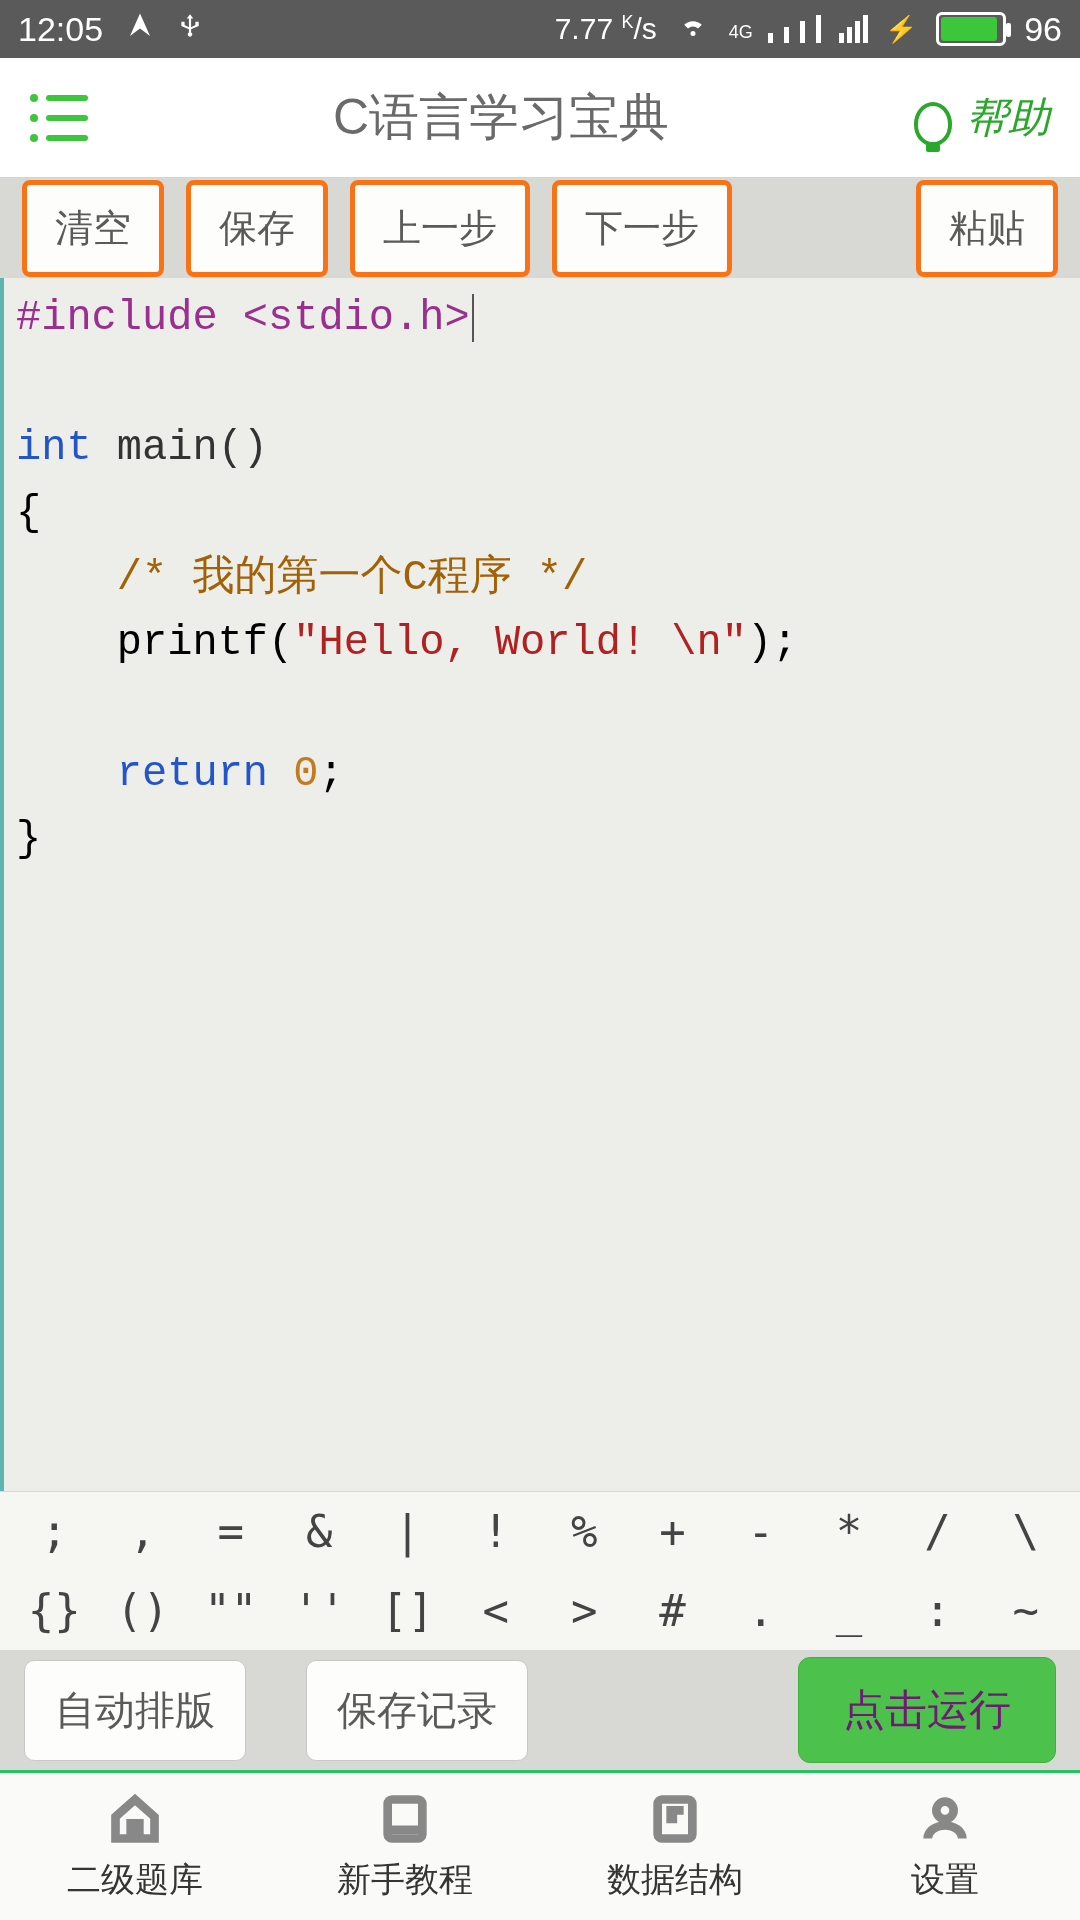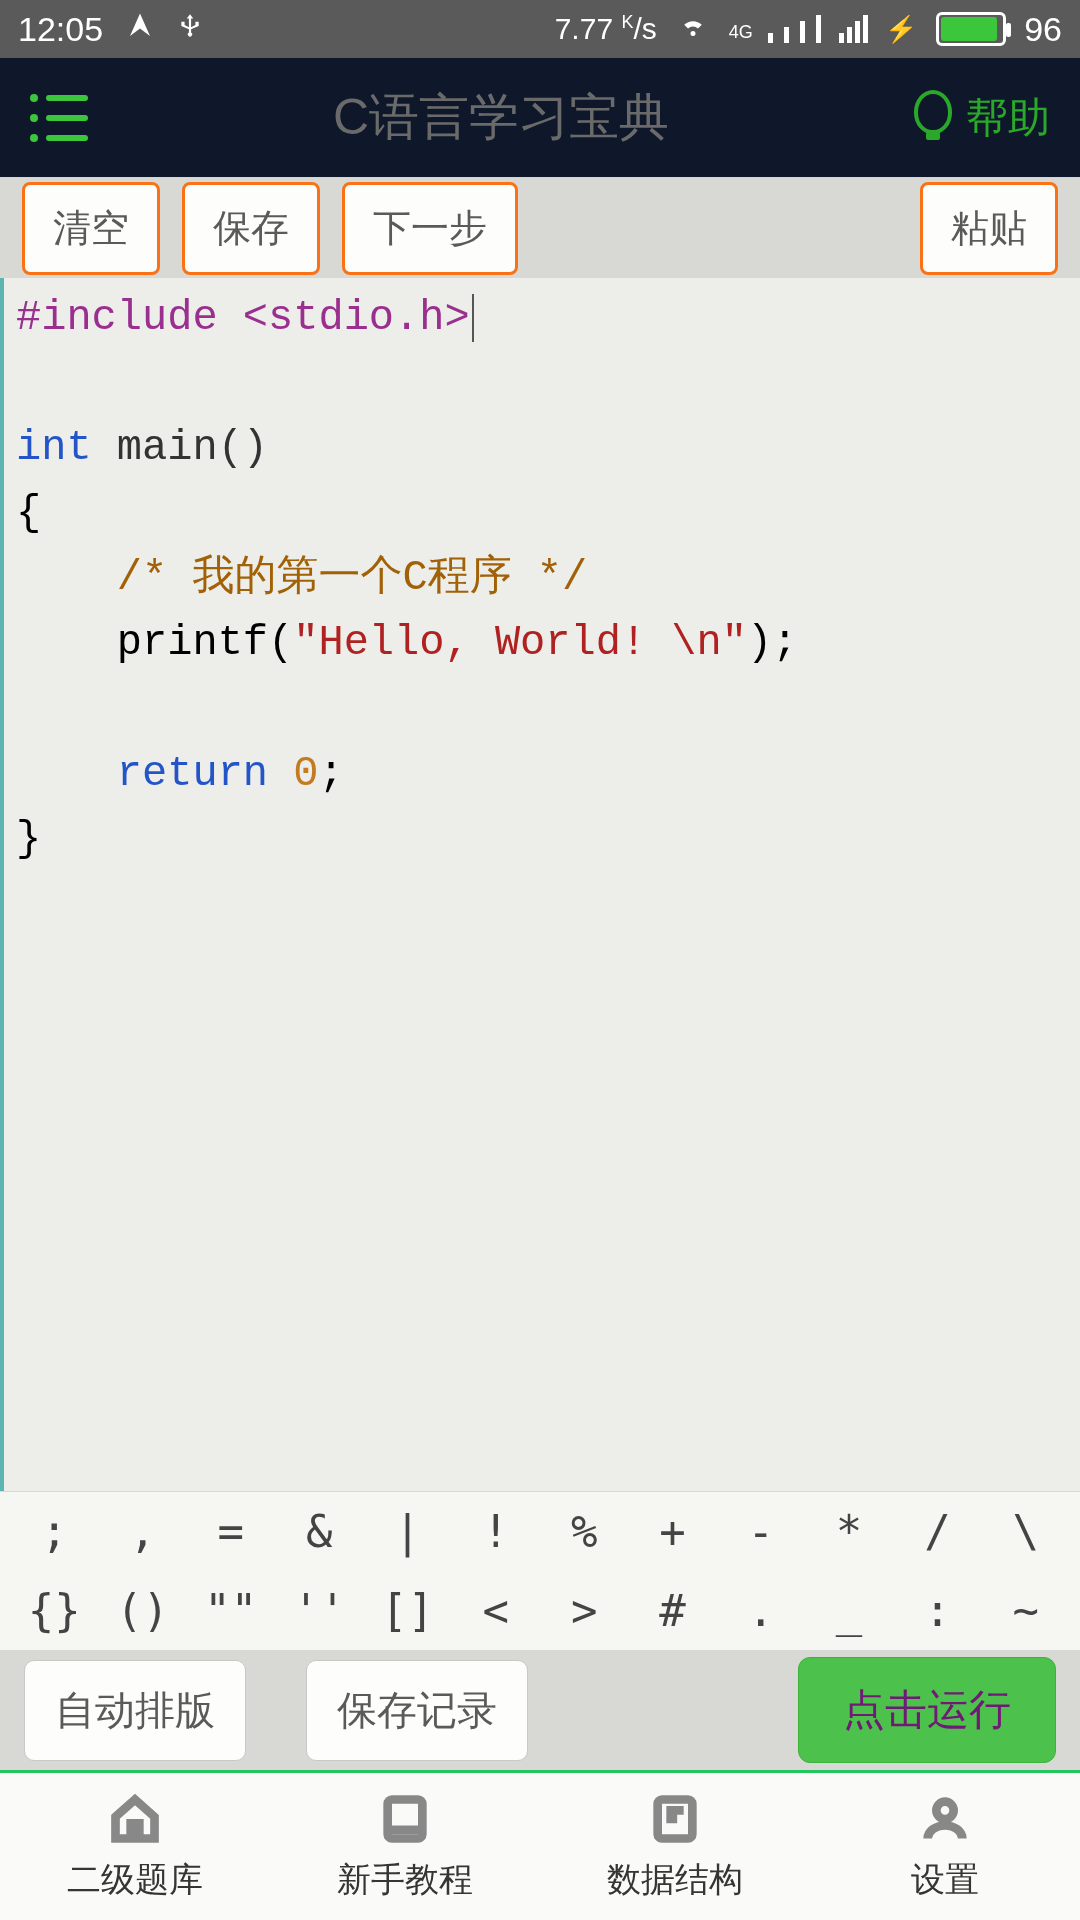--- a/index.html
+++ b/index.html
@@ -30,33 +30,33 @@
   border: 3px solid #fff; border-radius: 6px;
   position: relative; display: inline-block;
 }
 .battery::after {
   content: ""; position: absolute; right: -8px; top: 8px;
   width: 5px; height: 14px; background: #fff; border-radius: 2px;
 }
 .battery-fill { position:absolute; left:2px; top:2px; bottom:2px; right:6px; background:#3cc63c; border-radius:3px;}
 .app-header {
   height: 120px;
-  background: #0f172a;
+  background: #ffffff;
   display: flex;
   align-items: center;
   padding: 15px 30px;
   border-bottom: 1px solid #d5d5d0;
 }
 .app-title {
   flex: 1; text-align: center;
   font-size: 50px; color: #6a6a6a;
 }
 .help-btn {
-  display: flex; align-items: flex-start; gap: 14px;
-  color: #2aa82a; font-size: 42px; font-weight: 500;
+  display: flex; align-items: flex-end; gap: 14px;
+  color: #2aa82a; font-size: 42px; font-weight: 500; font-style: italic;
 }
 .bulb-icon {
   width: 38px; height: 44px;
   border: 4px solid #2aa82a; border-radius: 50% 50% 48% 48%;
   position: relative;
 }
 .bulb-icon::after{
   content:""; position:absolute; bottom:-10px; left:50%; transform:translateX(-50%);
   width:14px; height:8px; background:#2aa82a; border-radius:2px;
 }
@@ -64,21 +64,21 @@
   height: 100px;
   background: #d8d8d4;
   display: flex;
   align-items: center;
   padding: 0 22px;
   gap: 22px;
 }
 .toolbar .spacer { flex: 1; }
 .tool-btn {
   background: #fdfdfb;
-  border: 3px solid #f97316;
+  border: 5px solid #f97316;
   border-radius: 8px;
   padding: 18px 28px;
   font-size: 38px;
   color: #5a5a5a;
   cursor: pointer;
 }
 .editor {
   flex: 1;
   background: #edede9;
   border-left: 4px solid #5cb5b0;
@@ -232,20 +232,21 @@
   <div class="app-title">C语言学习宝典</div>
   <div class="help-btn">
     <span class="bulb-icon"></span>
     <span>帮助</span>
   </div>
 </div>
 
 <div class="toolbar">
   <button class="tool-btn">清空</button>
   <button class="tool-btn">保存</button>
+  <button class="tool-btn">上一步</button>
   <button class="tool-btn">下一步</button>
   <div class="spacer"></div>
   <button class="tool-btn">粘贴</button>
 </div>
 
 <div class="editor">
 <pre style="margin:0;font-family:inherit;white-space:pre;"><span class="tok-pp">#include </span><span class="tok-pp">&lt;stdio.h&gt;</span><span class="cursor"></span>
 
 <span class="tok-kw">int</span><span class="tok-fn"> main()</span>
 <span>{</span>

